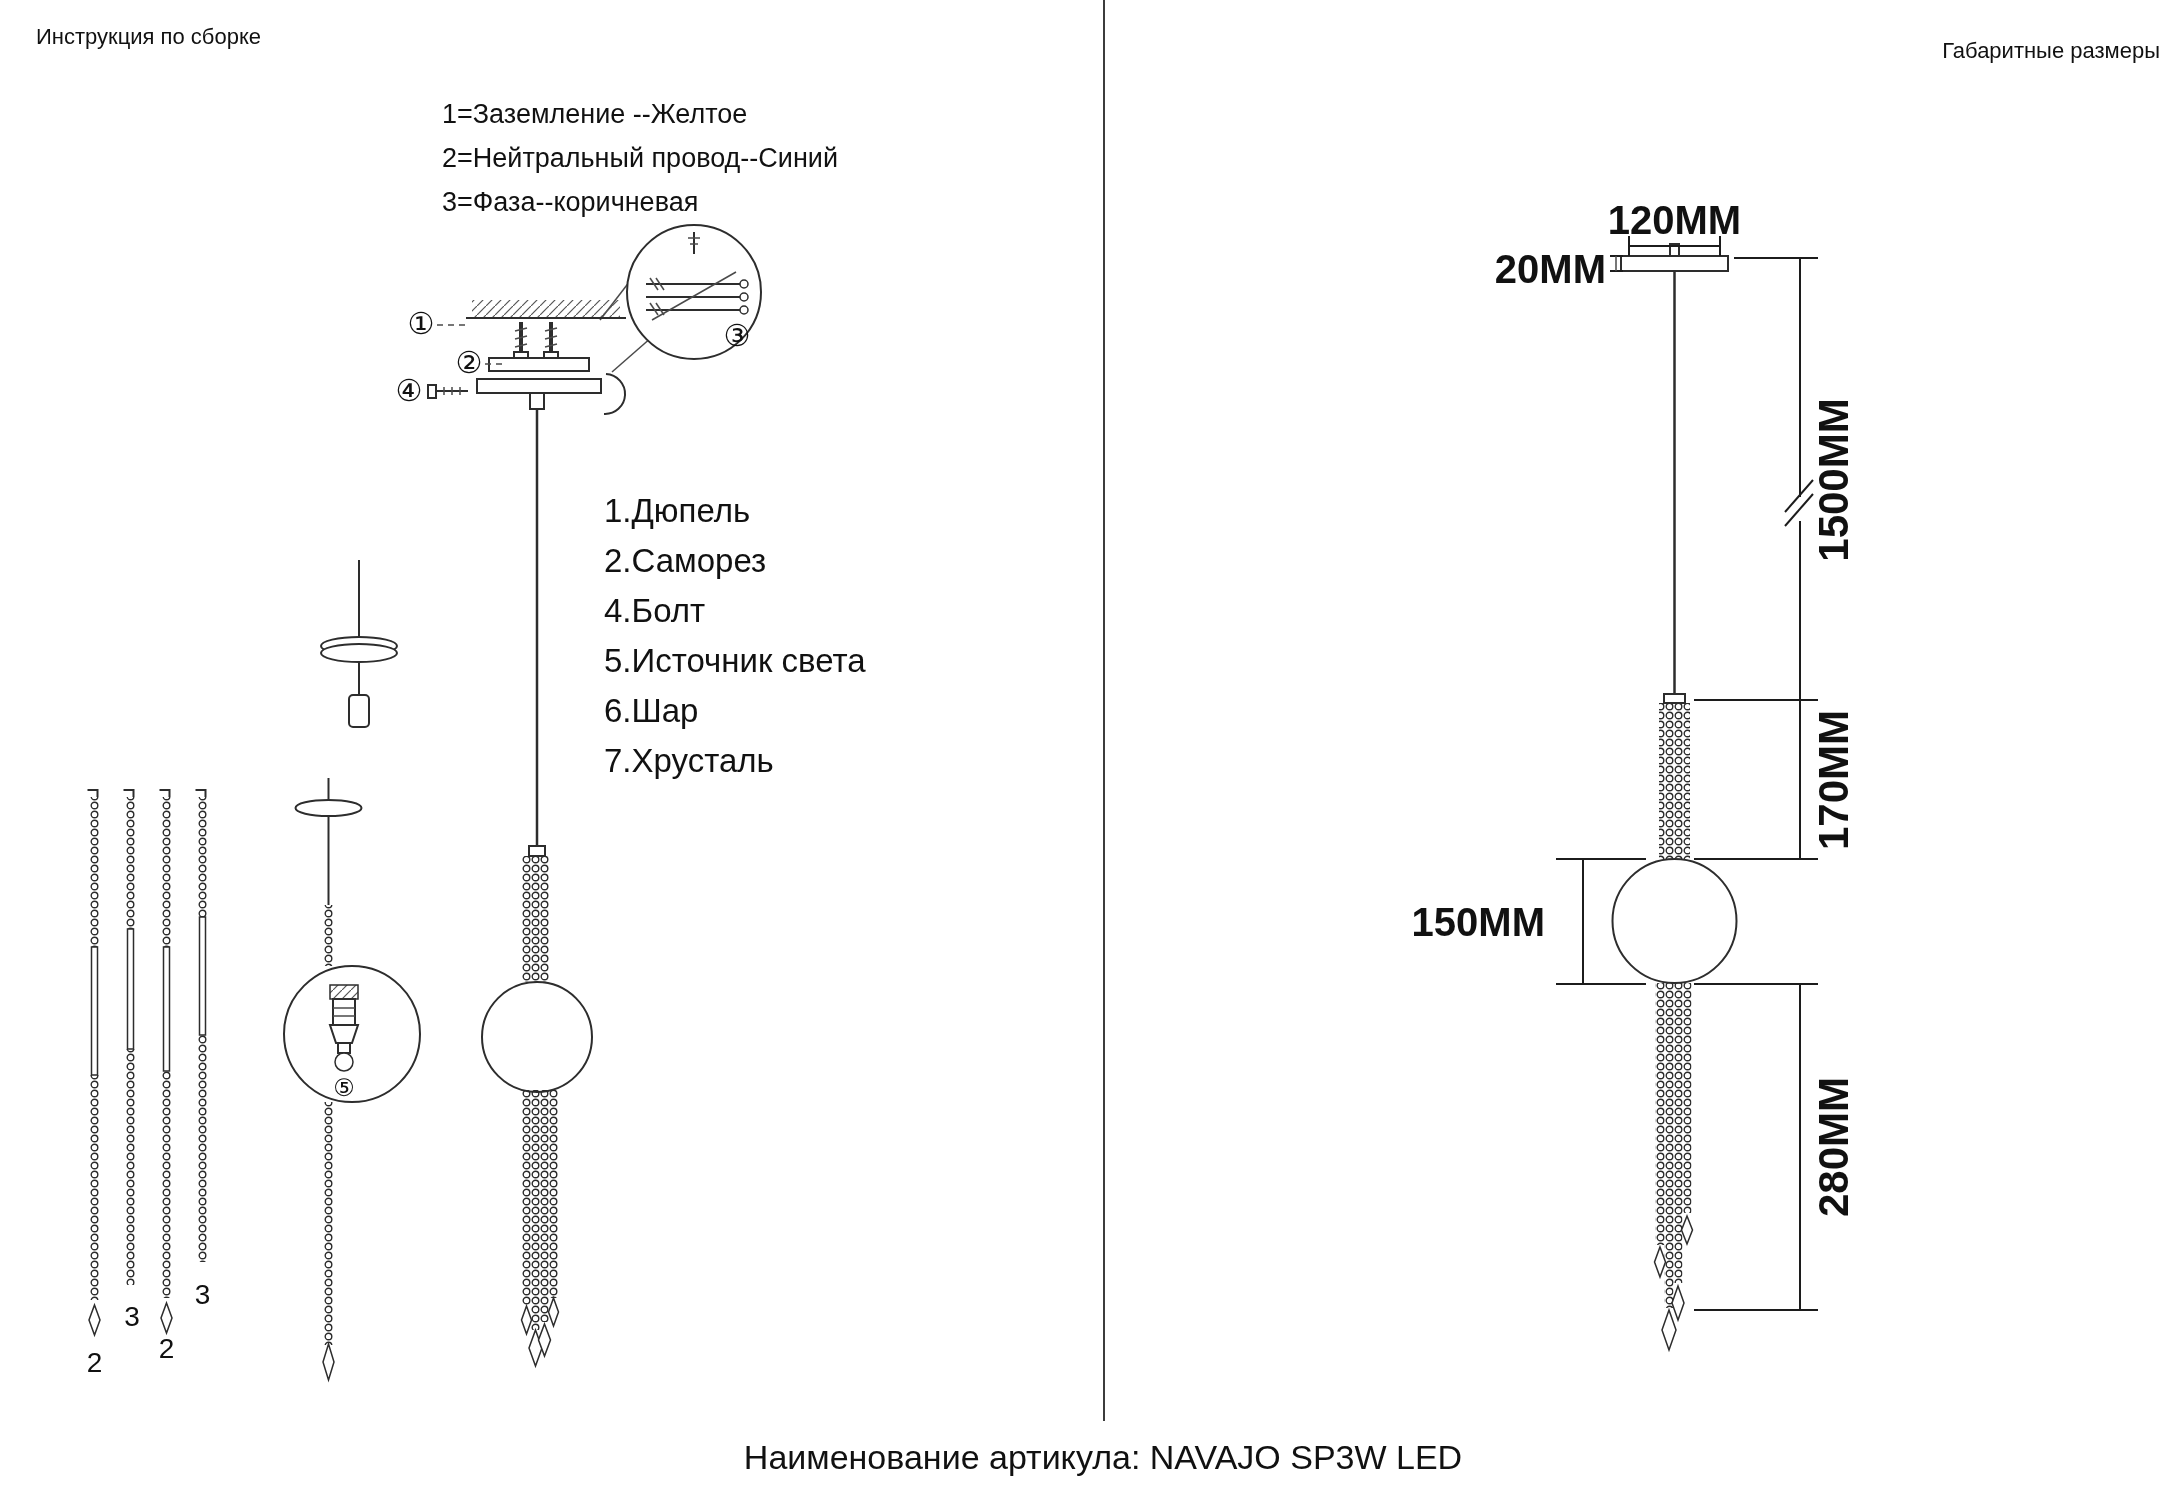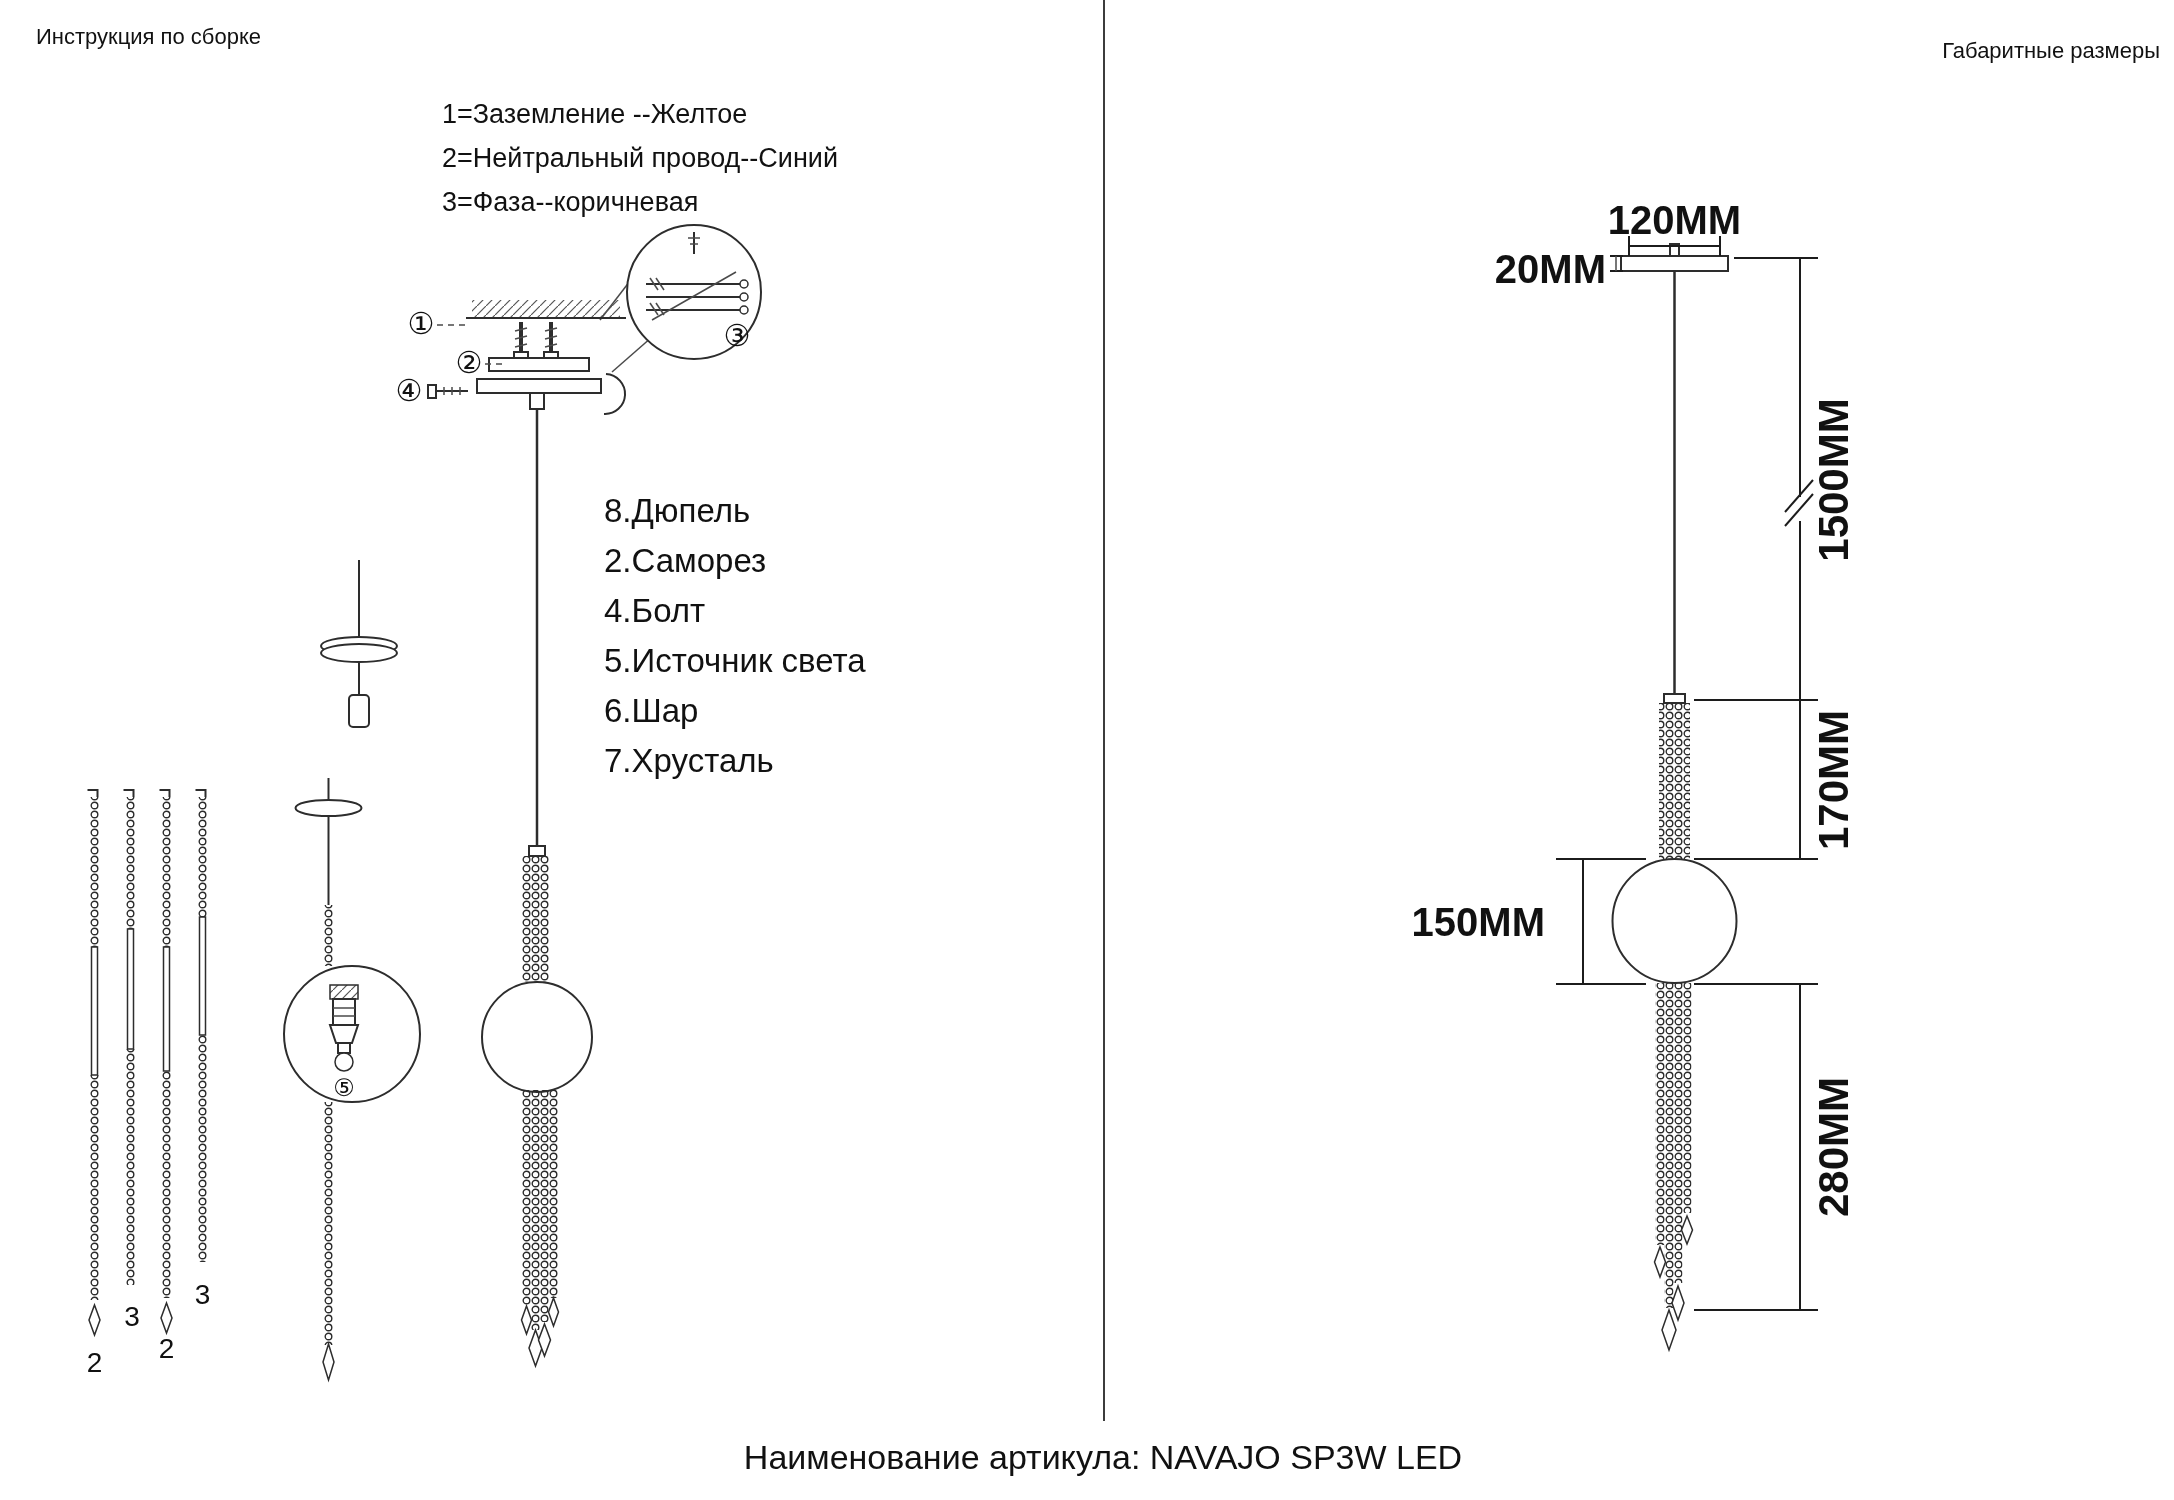--- a/index.html
+++ b/index.html
@@ -37,21 +37,21 @@
   <div class="title title-left">Инструкция по сборке</div>
   <div class="title title-right">Габаритные размеры</div>
 
   <div class="legend">
     <div>1=Заземление --Желтое</div>
     <div>2=Нейтральный провод--Синий</div>
     <div>3=Фаза--коричневая</div>
   </div>
 
   <div class="parts">
-    <div>8.Дюпель</div>
+    <div>1.Дюпель</div>
     <div>2.Саморез</div>
     <div>4.Болт</div>
     <div>5.Источник света</div>
     <div>6.Шар</div>
     <div>7.Хрусталь</div>
   </div>
 
   <div class="divider"></div>
 
   <svg class="draw" width="2174" height="1500" viewBox="0 0 2174 1500">

